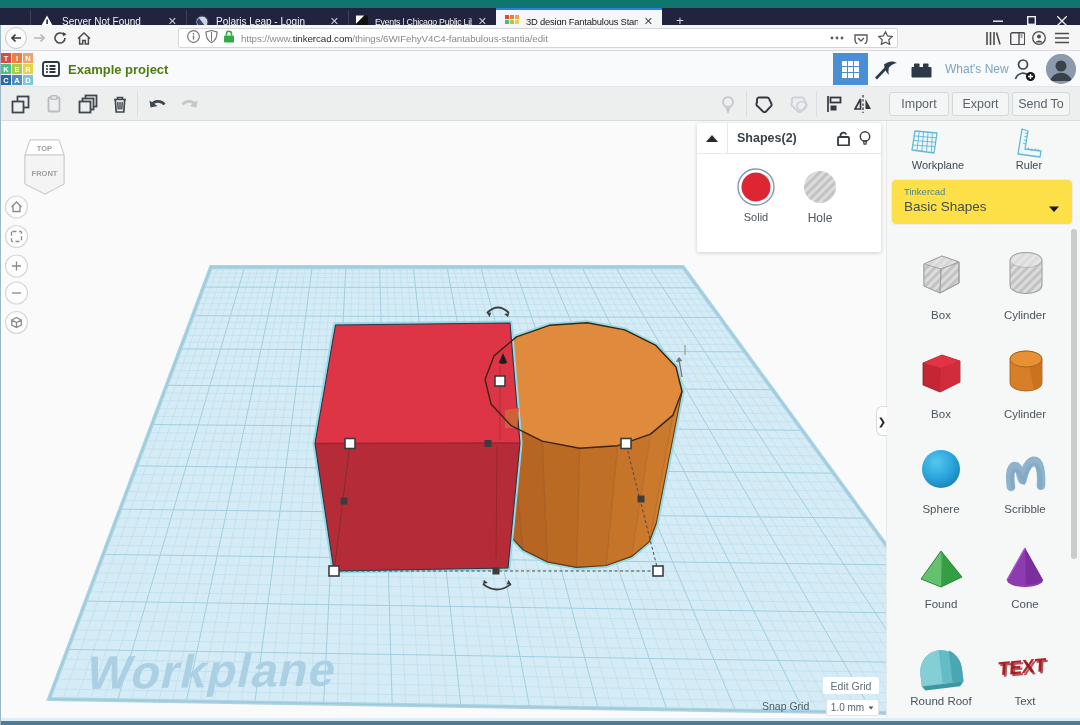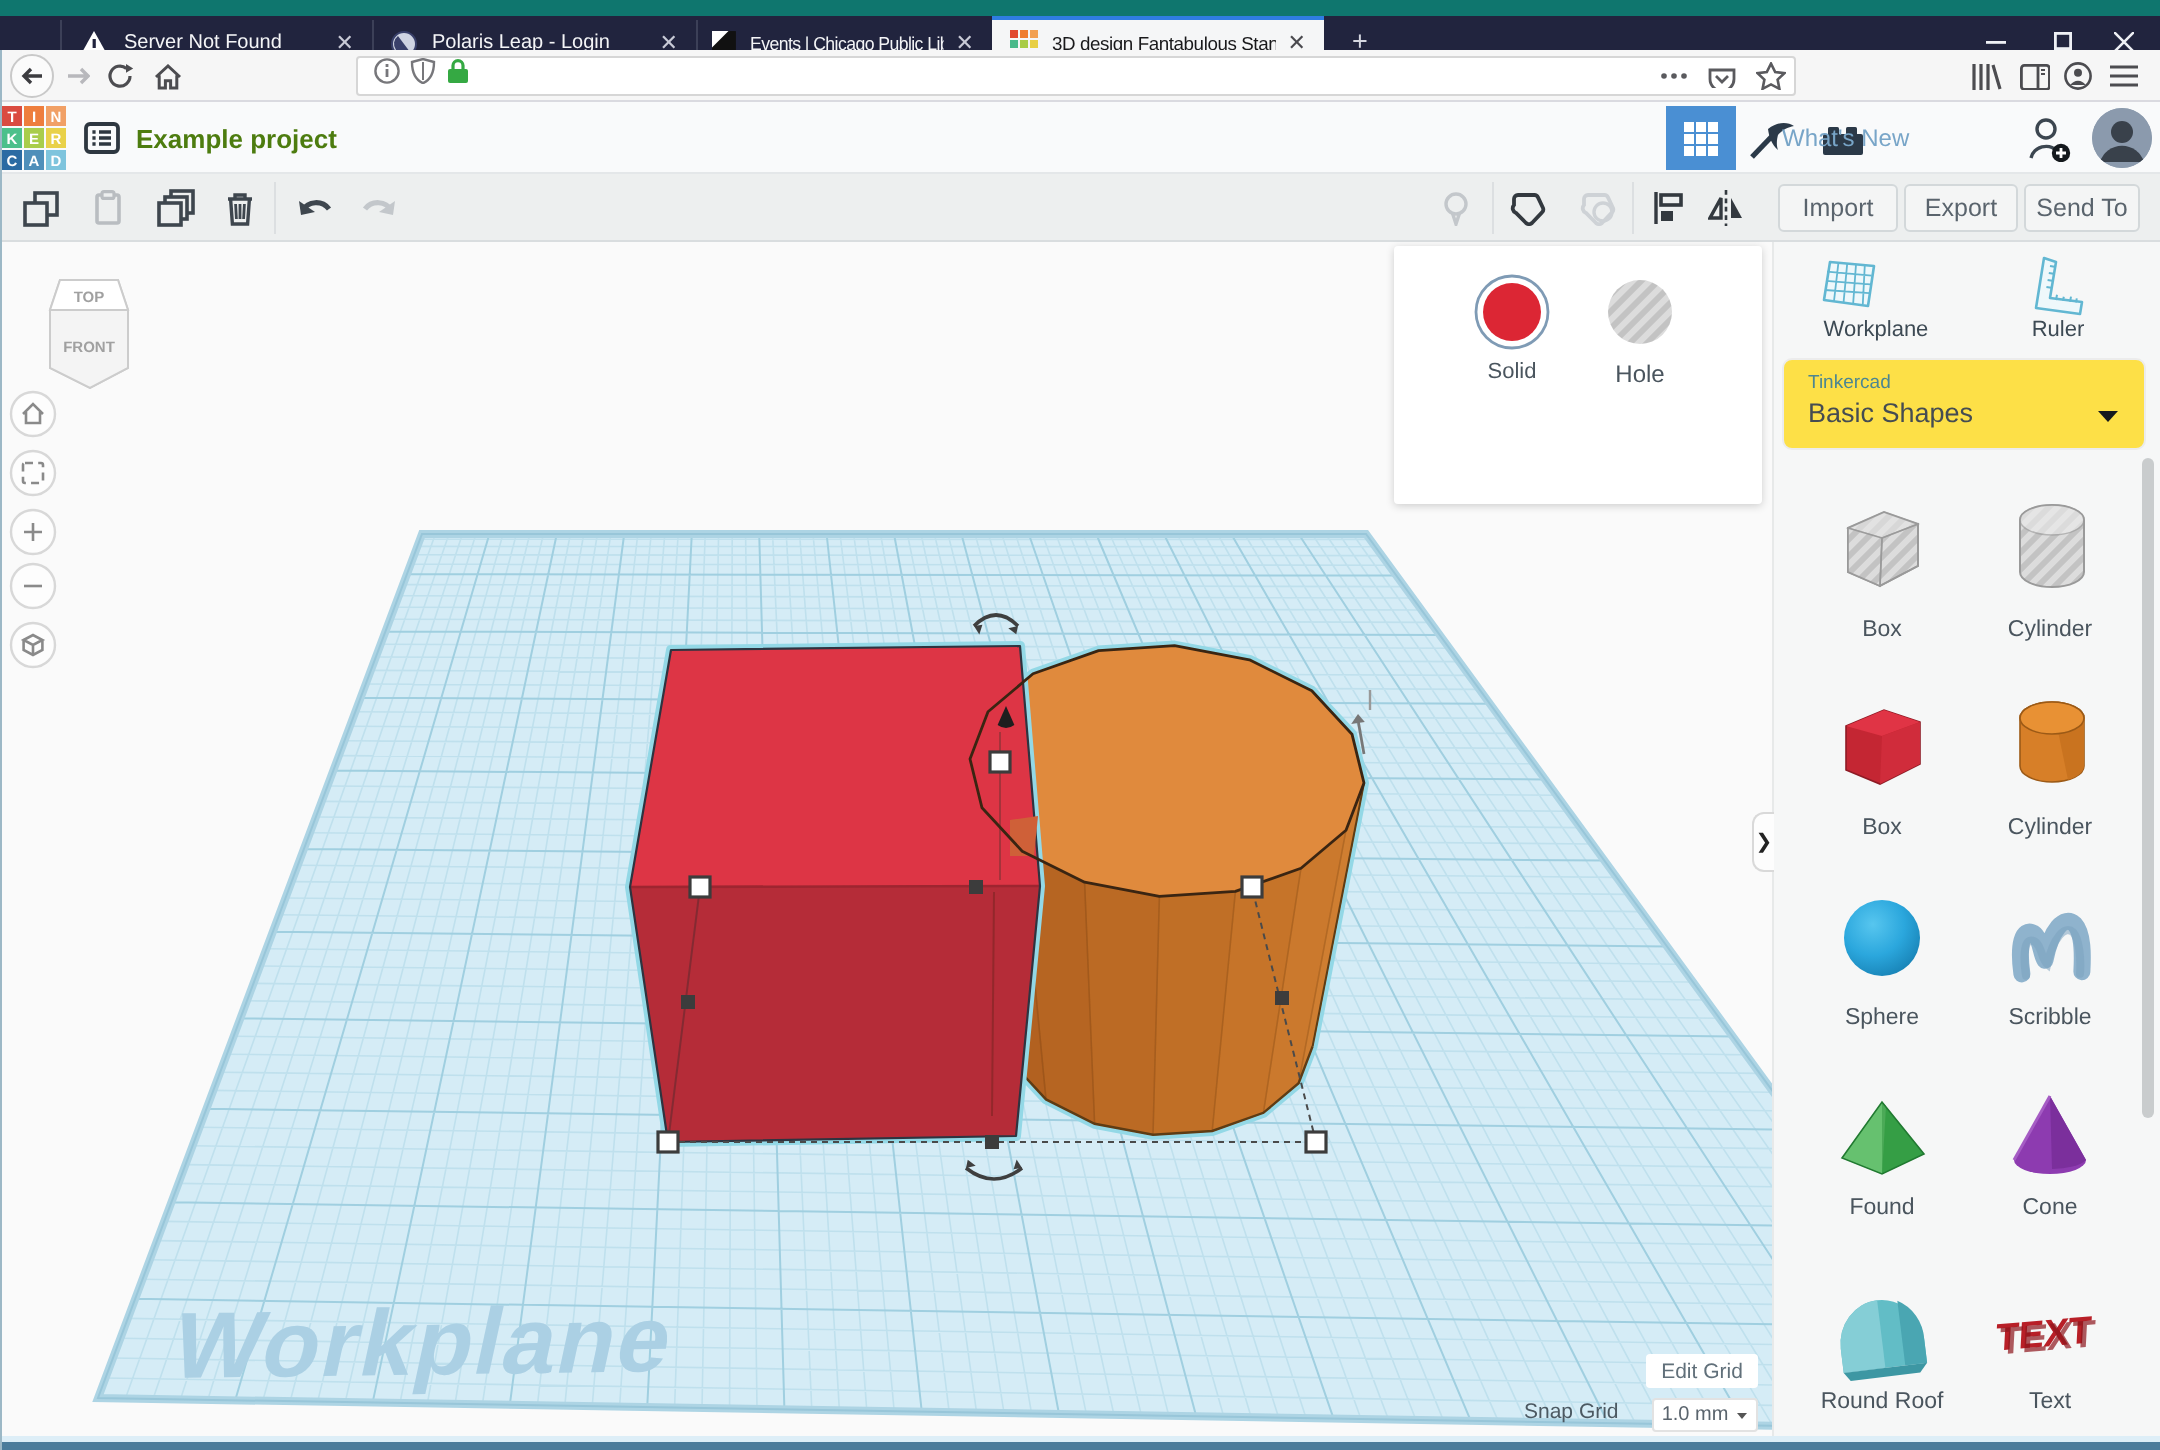--- a/index.html
+++ b/index.html
@@ -17,21 +17,21 @@
 #urltext{font-size:9.8px;letter-spacing:-0.1px;color:#8a8a8e;margin-left:6px;white-space:nowrap}
 #urltext b{color:#2b2b2e;font-weight:normal}
 .navic{position:absolute;top:0;height:26px;display:flex;align-items:center;justify-content:center;color:#4c4c50}
 
 #tkheader{position:absolute;left:0;top:51px;width:1080px;height:36px;background:#f9fafb;border-bottom:1px solid #e4e7e9}
 #tklogo{position:absolute;left:1px;top:2px;width:32px;height:32px;display:grid;grid-template-columns:repeat(3,1fr);grid-template-rows:repeat(3,1fr);gap:1px}
 #tklogo span{color:#fff;font-size:7.5px;font-weight:bold;display:flex;align-items:center;justify-content:center}
 #projname{position:absolute;left:68px;top:0;height:36px;display:flex;align-items:center;font-size:13px;font-weight:bold;color:#4d7c0f}
 .hdric{position:absolute;top:0;height:36px;display:flex;align-items:center;justify-content:center}
 #gridbtn{position:absolute;left:833px;top:2px;width:35px;height:32px;background:#4a8fd3;display:flex;align-items:center;justify-content:center}
-#whatsnew{position:absolute;left:891px;top:0;height:36px;display:flex;align-items:center;font-size:12px;color:#78a5c8}
+#whatsnew{position:absolute;left:945px;top:0;height:36px;display:flex;align-items:center;font-size:12px;color:#78a5c8}
 #avatar{position:absolute;left:1046px;top:3px;width:30px;height:30px;border-radius:50%;background:#90a0b2;overflow:hidden}
 
 #tktoolbar{position:absolute;left:0;top:87px;width:1080px;height:34px;background:#edefef;border-bottom:1px solid #d9dddf}
 .tbic{position:absolute;top:0;height:34px;display:flex;align-items:center;justify-content:center}
 .tbbtn{position:absolute;top:5px;height:24px;background:#f4f5f5;border:1px solid #d3d8da;border-radius:3px;font-size:12.5px;color:#5a646d;display:flex;align-items:center;justify-content:center}
 .vsep{position:absolute;top:4px;height:26px;width:1px;background:#dcdfe1}
 
 #canvas{position:absolute;left:0;top:121px;width:886px;height:597px;background:#fafafa}
 
 #shpanel{position:absolute;left:697px;top:123px;width:184px;height:129px;background:#fff;border-radius:2px;box-shadow:0 1px 4px rgba(0,0,0,0.18)}
@@ -145,20 +145,21 @@
             <rect x="5.8" y="3" width="1.4" height="1.5" fill="#77777b"></rect>
           </svg></span>
    <span style="margin-left:5px"><svg width="13" height="13" viewBox="0 0 13 13" style="">
             <path d="M6.5,0.5 L12,2 C12,7 10.5,10.8 6.5,12.6 C2.5,10.8 1,7 1,2 Z" fill="none" stroke="#77777b" stroke-width="1.2"></path>
             <path d="M6.5,2 L6.5,11" stroke="#77777b" stroke-width="1"></path>
           </svg></span>
    <span style="margin-left:5px"><svg width="12" height="13" viewBox="0 0 12 13" style="">
             <rect x="1" y="5.5" width="10" height="7" rx="1" fill="#35a943"></rect>
             <path d="M3.5,5.5 V3.8 a2.5,2.5 0 0 1 5,0 V5.5" fill="none" stroke="#35a943" stroke-width="1.6"></path>
           </svg></span>
+   <span id="urltext">https://www.<b>tinkercad.com</b>/things/6WIFehyV4C4-fantabulous-stantia/edit</span>
    <span style="margin-left:auto;margin-right:4px;display:flex;align-items:center;gap:10px">
           <svg width="14" height="4" viewBox="0 0 14 4" style="">
             <circle cx="2" cy="2" r="1.4" fill="#5a5a5e"></circle>
             <circle cx="7" cy="2" r="1.4" fill="#5a5a5e"></circle>
             <circle cx="12" cy="2" r="1.4" fill="#5a5a5e"></circle>
           </svg>
           <svg width="14" height="11" viewBox="0 0 14 11" style="">
             <path d="M1,2 h12 v4.5 a6,6 0 0 1 -12,0 Z" fill="none" stroke="#5a5a5e" stroke-width="1.4"></path>
             <path d="M4,5 L7,8 L10,5" fill="none" stroke="#5a5a5e" stroke-width="1.4"></path>
           </svg>
@@ -421,20 +422,38 @@
       </g>
 </svg>
 
 <div style="position:absolute;left:823px;top:677px;width:56px;height:17px;background:#fff;border-radius:2px;font-size:10.5px;color:#61707a;display:flex;align-items:center;justify-content:center">Edit Grid</div>
 <div style="position:absolute;left:762px;top:700px;font-size:10.5px;color:#4c5962">Snap Grid</div>
 <div style="position:absolute;left:826px;top:699px;width:53px;height:17px;background:#fff;border:1px solid #e2e2e2;border-radius:2px;font-size:10px;color:#5a646d;display:flex;align-items:center;justify-content:center;gap:4px">1.0 mm <svg width="6" height="4" viewBox="0 0 6 4" style="">
         <path d="M0.5,0.5 L3,3.5 L5.5,0.5 Z" fill="#555"></path>
       </svg></div>
 
 <div id="shpanel">
+ <div class="hd">
+        <span class="coll">
+          <svg width="14" height="9" viewBox="0 0 14 9" style="">
+            <path d="M7,1 L13,8 H1 Z" fill="#262b30"></path>
+          </svg>
+        </span>
+        <span class="t">Shapes(2)</span>
+  <span style="margin-left:auto;display:flex;gap:9px;margin-right:10px">
+          <svg width="13" height="15" viewBox="0 0 13 15" style="">
+            <rect x="1" y="6" width="11" height="8.5" rx="1" fill="none" stroke="#33393f" stroke-width="1.8"></rect>
+            <path d="M3.5,6 V4.5 a3,3 0 0 1 5.8,-1" fill="none" stroke="#33393f" stroke-width="1.8"></path>
+          </svg>
+          <svg width="12" height="14" viewBox="0 0 12 14" style="">
+            <circle cx="6" cy="5.5" r="4.7" fill="none" stroke="#3a4046" stroke-width="1.5"></circle>
+            <path d="M4.5,10 h3 l-0.6,3.2 h-1.8 Z" fill="none" stroke="#3a4046" stroke-width="1.3"></path>
+          </svg>
+        </span>
+      </div>
  <div style="position:relative;height:97px">
   <div style="position:absolute;left:40px;top:14px"><svg width="38" height="38" viewBox="0 0 38 38" style="">
             <circle cx="19" cy="19" r="18" fill="#fff" stroke="#7f9bb5" stroke-width="1.4"></circle>
             <circle cx="19" cy="19" r="14.5" fill="#dc2634"></circle>
           </svg></div>
   <div style="position:absolute;left:40px;top:57px;width:38px;text-align:center;font-size:11px;color:#4a555e">Solid</div>
   <div style="position:absolute;left:106px;top:16px"><svg width="34" height="34" viewBox="0 0 34 34" style="">
             <defs>
               <pattern id="hstr" width="6" height="6" patternTransform="rotate(45)" patternUnits="userSpaceOnUse">
                 <rect width="6" height="6" fill="#dcdcdc"></rect>

